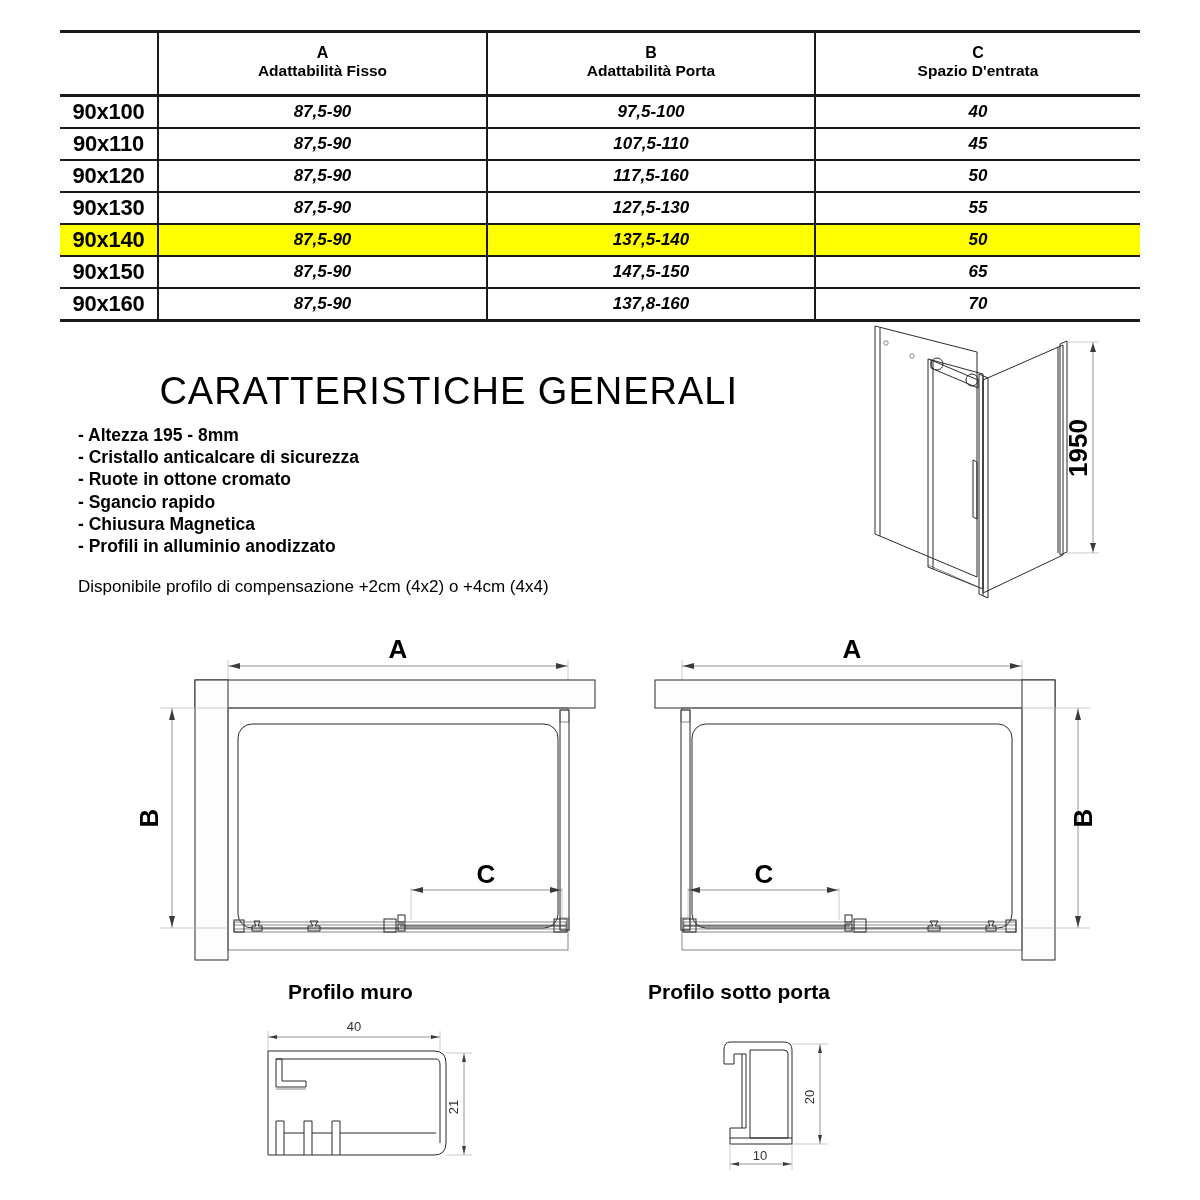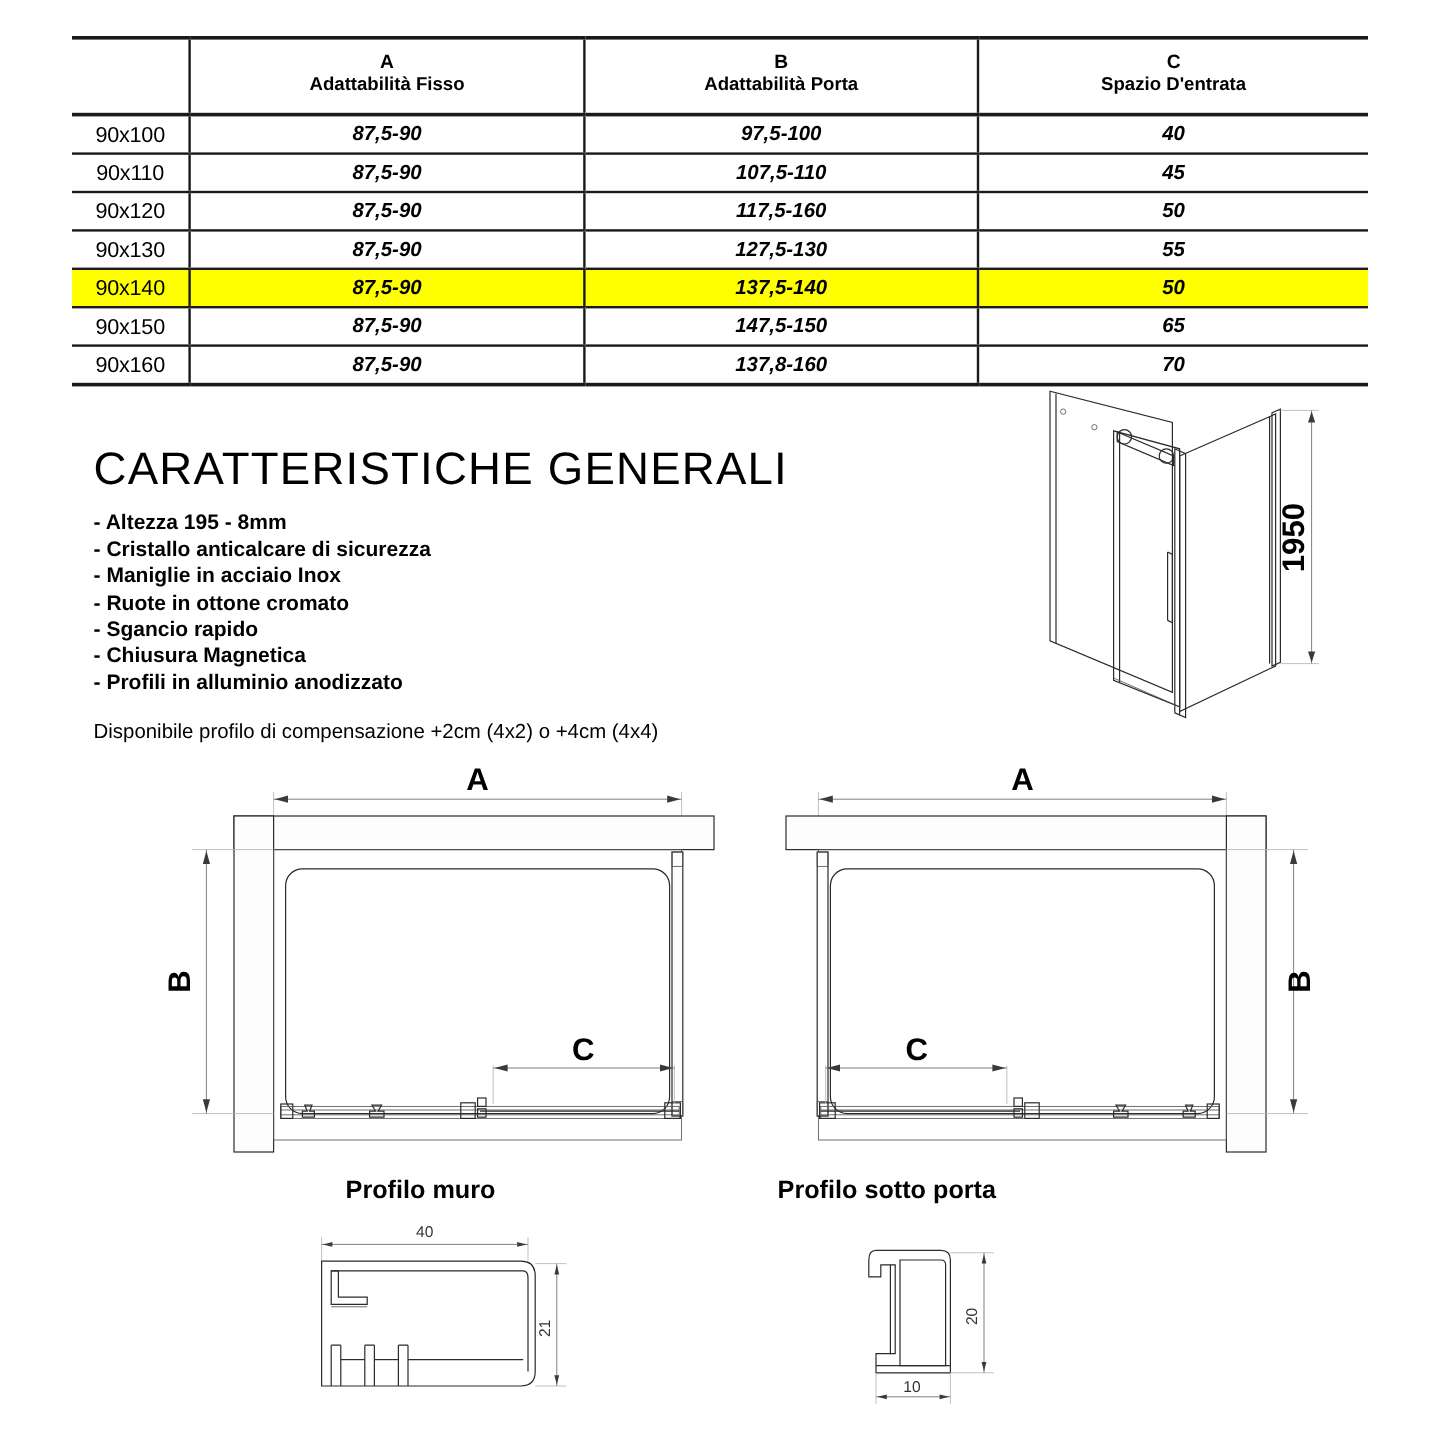--- a/index.html
+++ b/index.html
@@ -38,42 +38,42 @@
   .spec-table td{
     height:30px;
     border-bottom:2px solid #1a1a1a;
     font-size:17px;
     font-weight:700;
     font-style:italic;
     padding:0;
   }
   .spec-table td.sizecell{
     font-style:normal;
-    font-size:18px;
-    font-weight:400;
+    font-size:22px;
+    font-weight:700;
     letter-spacing:-0.2px;
   }
   
   .spec-table .vl{border-left:2px solid #1a1a1a;}
   .spec-table tr.head th.vl{border-left:2px solid #1a1a1a;}
   .spec-table tbody tr:last-child td{border-bottom:3px solid #1a1a1a;}
 
   .hdr-letter{
     display:block;font-size:16px;font-weight:700;line-height:1.15;
   }
   .hdr-sub{
     display:block;font-size:15.5px;font-weight:700;line-height:1.2;
   }
   tr.highlight td{background:#ffff00;margin-left:36px;}
 
   
   .features{position:absolute;left:78px;top:372px;width:660px;}
   .feat-title{
     font-size:38px;font-weight:400;letter-spacing:1px;
-    line-height:1;margin:0 0 14px 0;white-space:nowrap;
+    line-height:1;margin:0 0 14px 0;white-space:nowrap;text-align:right;
   }
   .feat-list{margin:0;padding:0;list-style:none;}
   .feat-list li{
     font-size:17.5px;font-weight:700;line-height:1.27;white-space:nowrap;
   }
   .feat-note{
     margin-top:20px;font-size:17px;font-weight:400;white-space:nowrap;
   }
 
   
@@ -163,21 +163,20 @@
         <td class="vl">70</td>
       </tr>
     </tbody>
   </table>
 
   <div class="features">
     <div class="feat-title">CARATTERISTICHE GENERALI</div>
     <ul class="feat-list">
       <li>- Altezza 195 - 8mm</li>
       <li>- Cristallo anticalcare di sicurezza</li>
-      <li>- Maniglie in acciaio Inox</li>
       <li>- Ruote in ottone cromato</li>
       <li>- Sgancio rapido</li>
       <li>- Chiusura Magnetica</li>
       <li>- Profili in alluminio anodizzato</li>
     </ul>
     <div class="feat-note">Disponibile profilo di compensazione +2cm (4x2) o +4cm (4x4)</div>
   </div>
 
   <div class="svgblock" style="left:855px;top:312px;">
     <svg width="290" height="285" viewBox="0 0 290 285">

